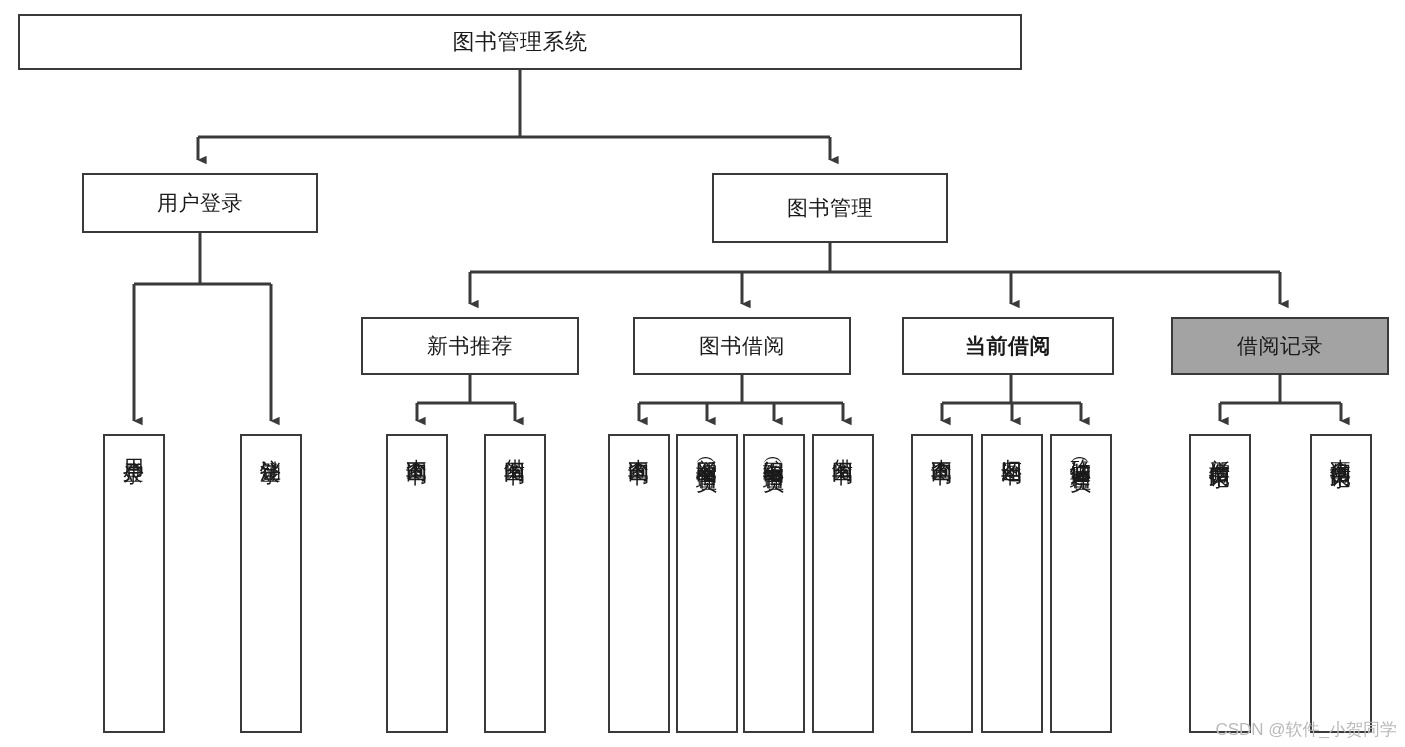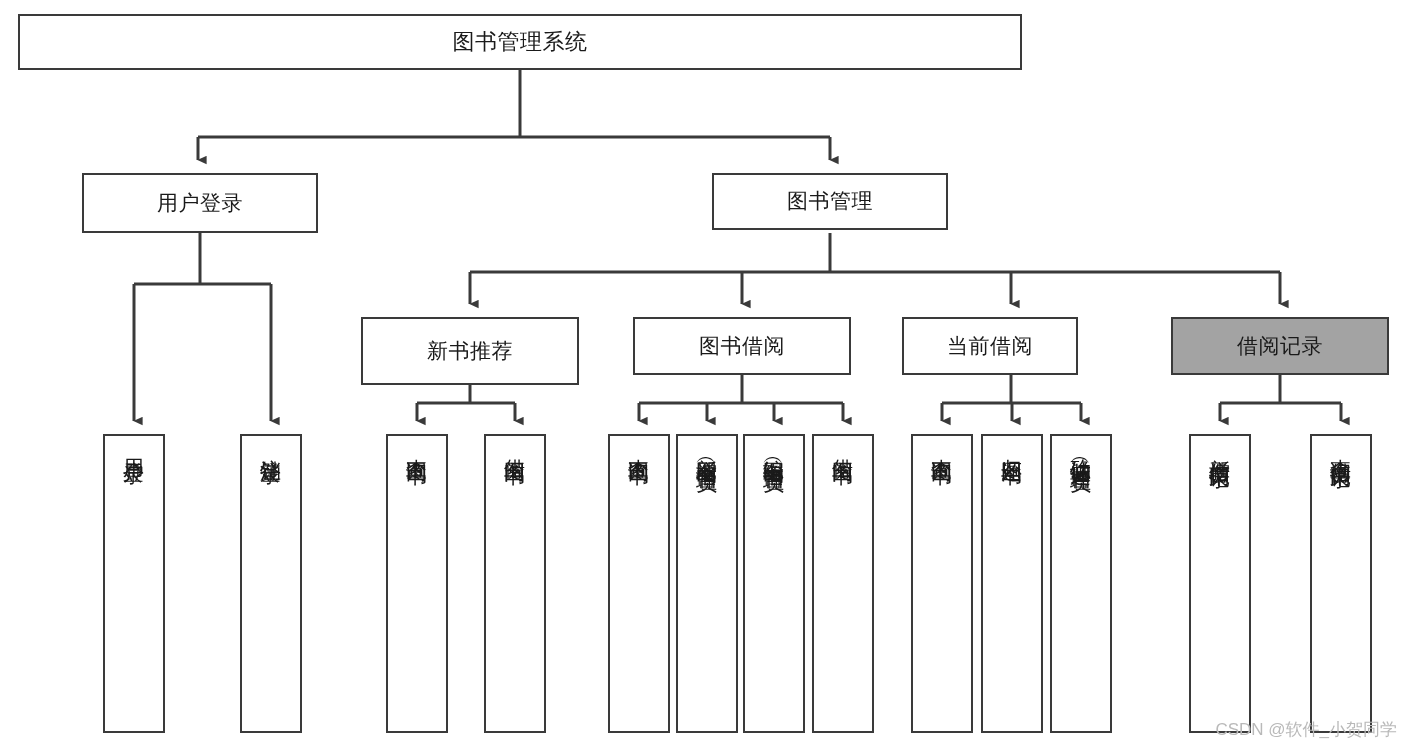--- a/index.html
+++ b/index.html
@@ -133,31 +133,31 @@
     </g>
   </svg>
 
   <div class="node horizontal root" style="left: 18px; top: 14px; width: 1004px; height: 56px; border-color: rgb(58, 58, 58); background: rgb(255, 255, 255); color: rgb(26, 26, 26);">
     <span class="node-label">图书管理系统</span>
   </div>
 
   <div class="node horizontal" style="left: 82px; top: 173px; width: 236px; height: 60px; border-color: rgb(58, 58, 58); background: rgb(255, 255, 255); color: rgb(26, 26, 26);">
     <span class="node-label">用户登录</span>
   </div>
-  <div class="node horizontal" style="left: 712px; top: 173px; width: 236px; height: 57px; border-color: rgb(58, 58, 58); background: rgb(255, 255, 255); color: rgb(26, 26, 26);">
+  <div class="node horizontal" style="left: 712px; top: 173px; width: 236px; height: 70px; border-color: rgb(58, 58, 58); background: rgb(255, 255, 255); color: rgb(26, 26, 26);">
     <span class="node-label">图书管理</span>
   </div>
 
-  <div class="node horizontal" style="left: 361px; top: 317px; width: 218px; height: 68px; border-color: rgb(58, 58, 58); background: rgb(255, 255, 255); color: rgb(26, 26, 26);">
+  <div class="node horizontal" style="left: 361px; top: 317px; width: 218px; height: 58px; border-color: rgb(58, 58, 58); background: rgb(255, 255, 255); color: rgb(26, 26, 26);">
     <span class="node-label">新书推荐</span>
   </div>
   <div class="node horizontal" style="left: 633px; top: 317px; width: 218px; height: 58px; border-color: rgb(58, 58, 58); background: rgb(255, 255, 255); color: rgb(26, 26, 26);">
     <span class="node-label">图书借阅</span>
   </div>
-  <div class="node horizontal" style="left: 902px; top: 317px; width: 176px; height: 58px; border-color: rgb(58, 58, 58); background: rgb(255, 255, 255); color: rgb(26, 26, 26);">
+  <div class="node horizontal" style="left: 902px; top: 317px; width: 212px; height: 58px; border-color: rgb(58, 58, 58); background: rgb(255, 255, 255); color: rgb(26, 26, 26); font-weight: bold;">
     <span class="node-label">当前借阅</span>
   </div>
   <div class="node horizontal" style="left: 1171px; top: 317px; width: 218px; height: 58px; border-color: rgb(58, 58, 58); background: #a3a3a3; color: rgb(26, 26, 26);">
     <span class="node-label">借阅记录</span>
   </div>
 
   <div class="node vertical" style="left: 103px; top: 434px; width: 62px; height: 299px; border-color: rgb(58, 58, 58); background: rgb(255, 255, 255); color: rgb(26, 26, 26);">
     <span class="node-label">用户登录</span>
   </div>
   <div class="node vertical" style="left: 240px; top: 434px; width: 62px; height: 299px; border-color: rgb(58, 58, 58); background: rgb(255, 255, 255); color: rgb(26, 26, 26);">

